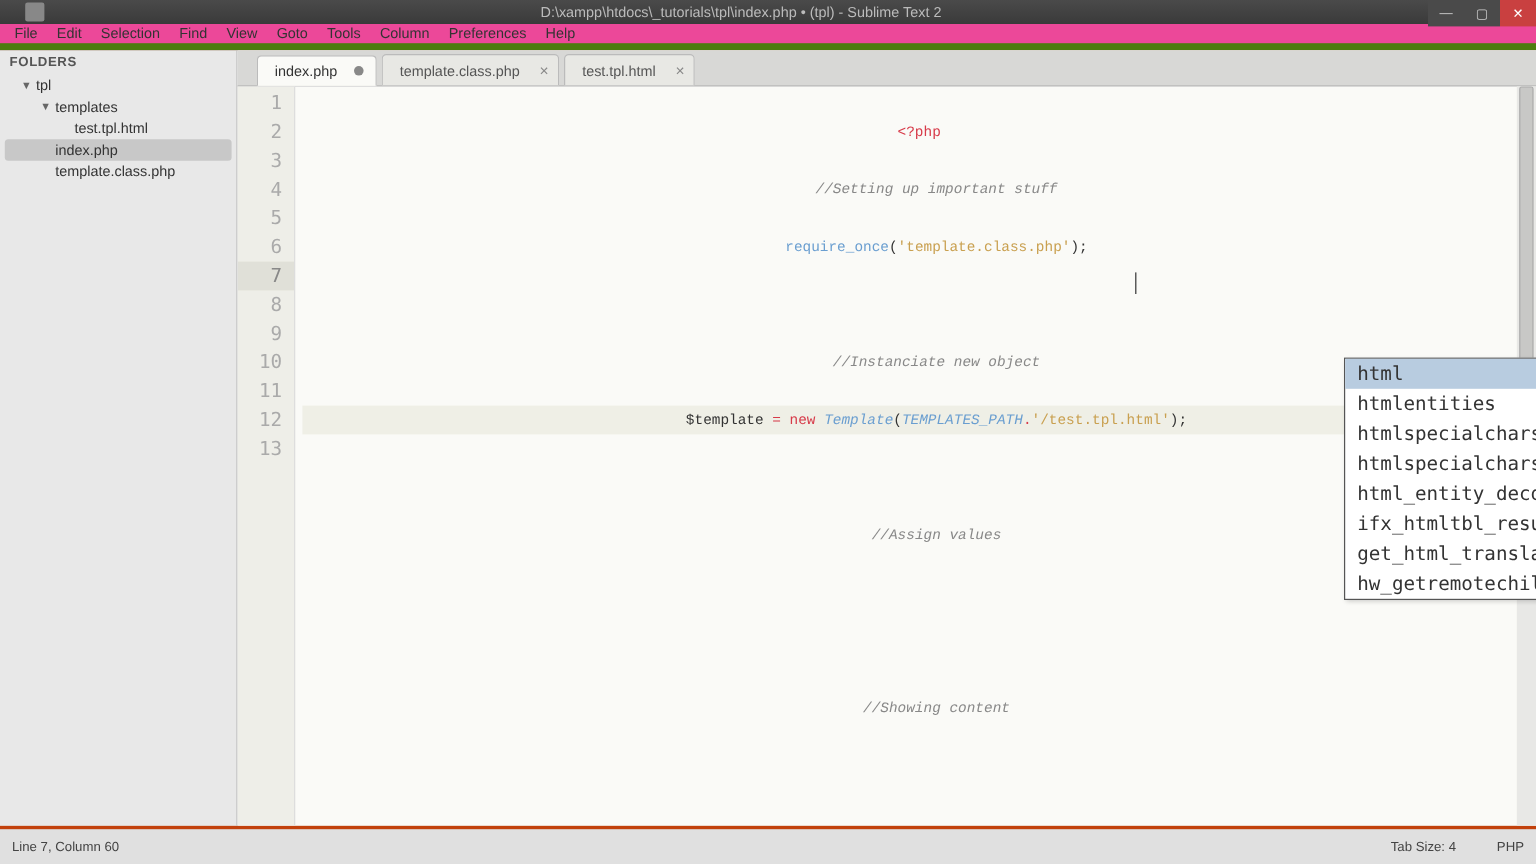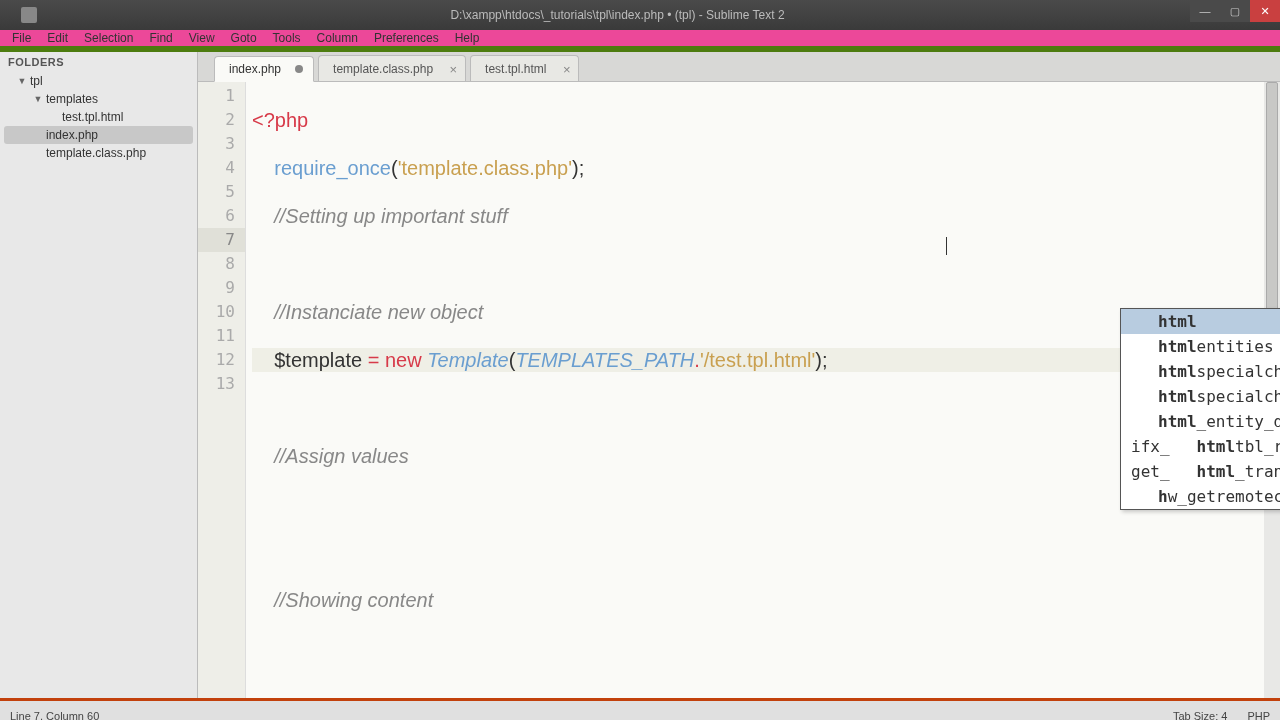--- a/index.html
+++ b/index.html
@@ -1,19 +1,19 @@
 <!DOCTYPE html>
 <html><head>
 <meta charset="utf-8">
 <style>
 * { margin: 0; padding: 0; box-sizing: border-box; }
 body { font-family: "Segoe UI", Tahoma, sans-serif; font-size: 12px; background: #f0f0f0; width: 1280px; height: 720px; overflow: hidden; }
 
 
-.titlebar { height: 30px; background: linear-gradient(#4a4a4a, #3a3a3a); display: flex; align-items: center; color: #ccc; position: relative; padding-left: 13px; }
+.titlebar { height: 20px; background: linear-gradient(#4a4a4a, #3a3a3a); display: flex; align-items: center; color: #ccc; position: relative; padding-left: 13px; }
 .titlebar-icon { width: 16px; height: 16px; margin: 0 8px; background: #888; border-radius: 2px; }
 .titlebar-title { flex: 1; text-align: center; font-size: 12px; color: #bbb; }
 .win-controls { display: flex; height: 100%; }
 .win-btn { width: 30px; height: 22px; display: flex; align-items: center; justify-content: center; font-size: 11px; cursor: pointer; }
 .win-min { background: #4a4a4a; color: #ccc; }
 .win-max { background: #4a4a4a; color: #ccc; }
 .win-close { background: #c94040; color: #fff; }
 
 
 .menubar { height: 22px; background: #ec4899; border-bottom: 6px solid #4d7c0f; display: flex; align-items: center; padding: 0 4px; }
@@ -42,21 +42,21 @@
 .tab { height: 26px; padding: 0 32px 0 14px; margin-right: 4px; background: #e8e8e4; border: 1px solid #bbb; border-bottom: none; border-radius: 4px 4px 0 0; display: flex; align-items: center; font-size: 12px; color: #555; position: relative; cursor: pointer; }
 .tab.active { background: #fafaf7; border-bottom: 1px solid #fafaf7; margin-bottom: -1px; color: #333; }
 .tab-close { position: absolute; right: 8px; top: 50%; transform: translateY(-50%); font-size: 13px; color: #888; cursor: pointer; line-height: 1; }
 .tab-dirty { position: absolute; right: 10px; top: 50%; transform: translateY(-50%); width: 8px; height: 8px; border-radius: 50%; background: #888; }
 
 
 .code-wrap { flex: 1; display: flex; position: relative; overflow: hidden; }
 .gutter { width: 48px; background: #eeeee8; border-right: 1px solid #ddd; padding-top: 2px; text-align: right; color: #aaa; font-family: Consolas, monospace; font-size: 16px; line-height: 24px; }
 .gutter div { padding-right: 10px; }
 .gutter .current { background: #e0e0d8; color: #888; }
-.code { flex: 1; padding: 2px 0 0 6px; font-family: Liberation Sans, sans-serif; font-size: 20px; line-height: 24px; white-space: pre; color: #333; position: relative; }
+.code { flex: 1; padding: 2px 0 0 6px; font-family: Liberation Mono, monospace; font-size: 12px; line-height: 24px; white-space: pre; color: #333; position: relative; text-align: center; }
 .code-line { height: 24px; }
 .code-line.current { background: #efefe6; }
 
 
 .c-tag { color: #d73a49; }
 .c-comment { color: #888; font-style: italic; }
 .c-func { color: #6a9ed0; }
 .c-string { color: #c9a050; }
 .c-keyword { color: #d73a49; }
 .c-var { color: #333; }
@@ -68,25 +68,25 @@
 .text-cursor { position: absolute; left: 700px; top: 155px; width: 1px; height: 18px; background: #333; }
 
 
 .scrollbar-v { position: absolute; right: 0; top: 30px; bottom: 0; width: 16px; background: #e8e8e6; }
 .scrollbar-thumb { position: absolute; left: 2px; right: 2px; top: 0; height: 320px; background: #c8c8c6; border: 1px solid #aaa; border-radius: 2px; }
 
 
 .autocomplete { position: absolute; left: 922px; top: 256px; width: 304px; background: #fff; border: 1px solid #555; box-shadow: 2px 2px 4px rgba(0,0,0,0.2); font-family: Consolas, monospace; font-size: 16px; }
 .ac-item { padding: 3px 10px; display: flex; justify-content: space-between; align-items: center; color: #333; cursor: pointer; }
 .ac-item.selected { background: #b8cce0; }
-.ac-match { font-weight: bold; margin-left: 27px; }
+.ac-match { font-weight: normal; }
 
 
 .statusbar { height: 32px; background: #e0e0e0; border-top: 3px solid #c2410c; display: flex; align-items: center; justify-content: space-between; padding: 0 10px; color: #444; font-size: 11px; }
-.status-right { display: flex; gap: 20px; }
+.status-right { display: flex; gap: 34px; }
 </style>
 </head>
 <body>
 
 <div class="titlebar">
   <div class="titlebar-icon"></div>
   <div class="titlebar-title">D:\xampp\htdocs\_tutorials\tpl\index.php • (tpl) - Sublime Text 2</div>
   <div class="win-controls">
     <div class="win-btn win-min">—</div>
     <div class="win-btn win-max">▢</div>
@@ -163,22 +163,22 @@
         <div class="current">7</div>
         <div>8</div>
         <div>9</div>
         <div>10</div>
         <div>11</div>
         <div>12</div>
         <div>13</div>
       </div>
       <div class="code">
 <div class="code-line"><span class="c-tag">&lt;?php</span></div>
+<div class="code-line">    <span class="c-comment">//Setting up important stuff</span></div>
 <div class="code-line">    <span class="c-func">require_once</span>(<span class="c-string">'template.class.php'</span>);</div>
-<div class="code-line">    <span class="c-comment">//Setting up important stuff</span></div>
 <div class="code-line"></div>
 <div class="code-line">    <span class="c-comment">//Instanciate new object</span></div>
 <div class="code-line current">    <span class="c-var">$template</span> <span class="c-op">=</span> <span class="c-keyword">new</span> <span class="c-class">Template</span>(<span class="c-const">TEMPLATES_PATH</span><span class="c-op">.</span><span class="c-string">'/test.tpl.html'</span>);</div>
 <div class="code-line"></div>
 <div class="code-line">    <span class="c-comment">//Assign values</span></div>
 <div class="code-line"></div>
 <div class="code-line"></div>
 <div class="code-line">    <span class="c-comment">//Showing content</span></div>
 <div class="code-line"></div>
         <div class="text-cursor"></div>

